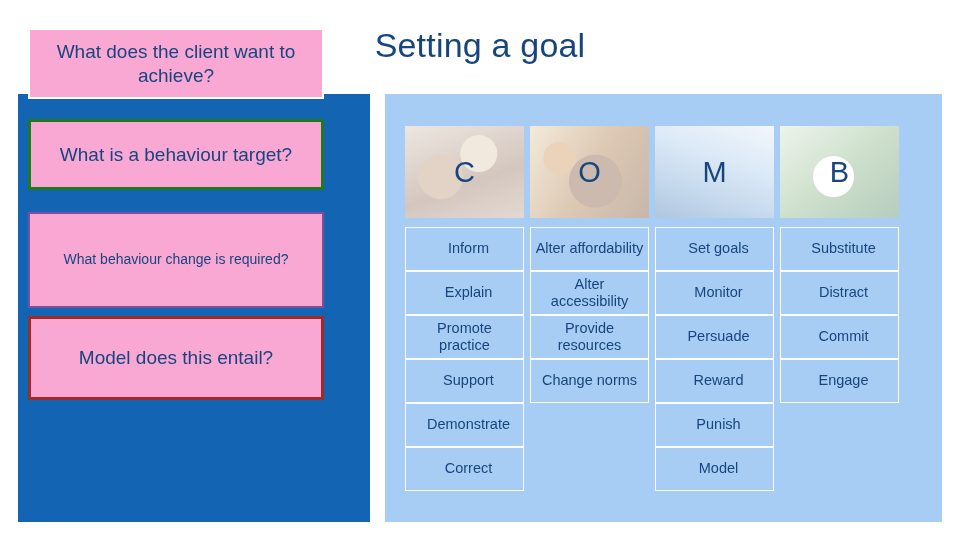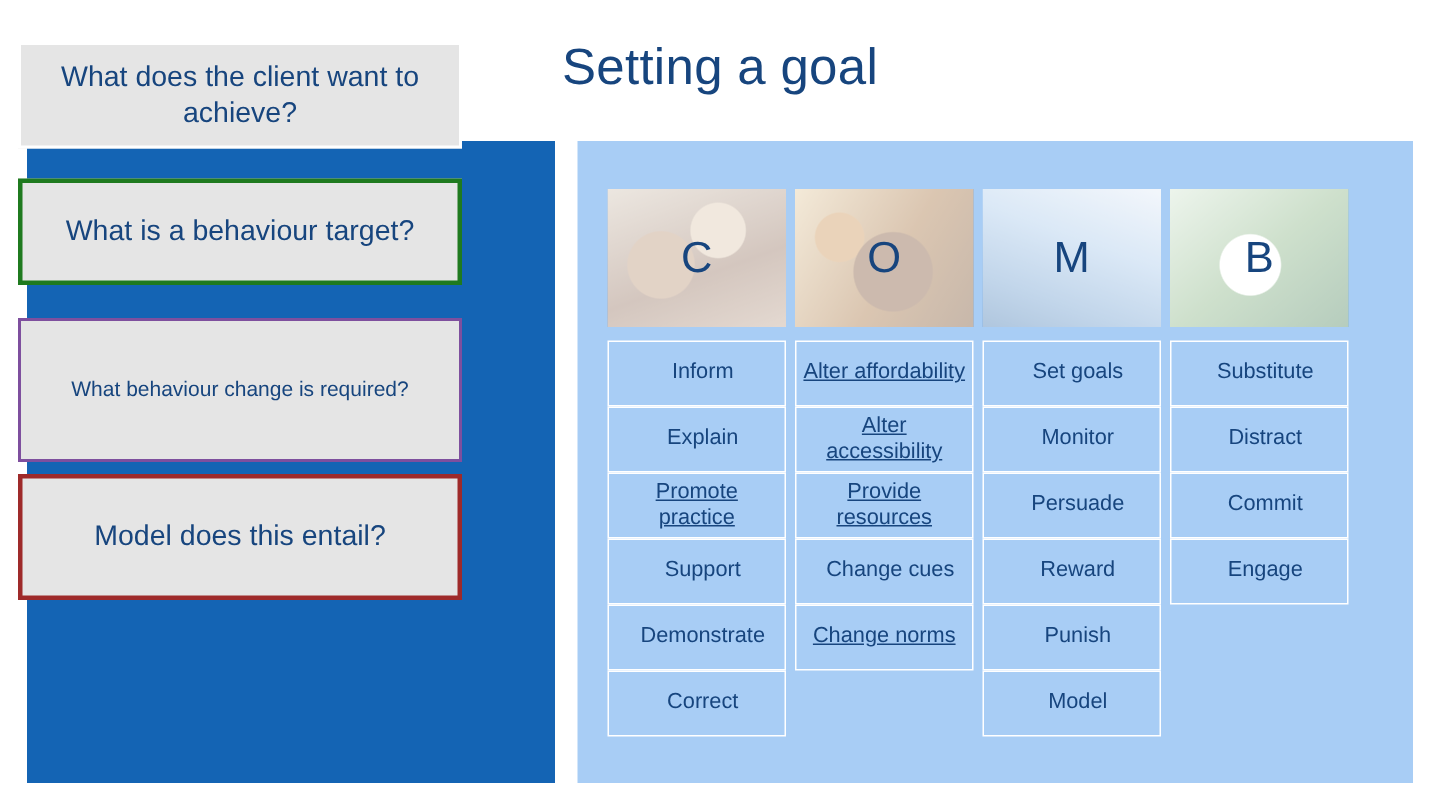--- a/index.html
+++ b/index.html
@@ -29,23 +29,23 @@
   .left-panel {
     position: absolute;
     left: 18px;
     top: 94px;
     width: 352px;
     height: 428px;
     background: #1464b4;
   }
   .q-box {
     position: absolute;
-    left: 12px;
+    left: 28px;
     width: 296px;
-    background: #e5e5e5;
+    background: #f9a8d4;
     box-sizing: border-box;
     display: flex;
     align-items: center;
     justify-content: center;
     text-align: center;
     line-height: 1.25;
   }
   .q1 {
     top: 28px;
     height: 71px;
@@ -150,21 +150,21 @@
     color: #17457e;
     font-size: 14.5px;
     text-align: center;
     line-height: 1.2;
     padding: 6px 4px;
     display: flex;
     align-items: center;
     justify-content: center;
   }
   .cell.h1 { height: 44px; padding-left: 12px; }
-  .cell.h2 { height: 44px; text-decoration: underline; }
+  .cell.h2 { height: 44px; }
 </style>
 </head>
 <body>
 
 <div class="slide-title">Setting a goal</div>
 
 <div class="left-panel"></div>
 
 <div class="q-box q1">
   <span>What does the client want to achieve?</span>
@@ -199,21 +199,20 @@
 
   <div class="col">
     <div class="col-header">
       <div class="hdr-img img-o"></div>
       <div class="hdr-wash"></div>
       <span class="letter">O</span>
     </div>
     <div class="cell h2">Alter affordability</div>
     <div class="cell h2">Alter accessibility</div>
     <div class="cell h2">Provide resources</div>
-    <div class="cell h1">Change cues</div>
     <div class="cell h2">Change norms</div>
   </div>
 
   <div class="col">
     <div class="col-header">
       <div class="hdr-img img-m"></div>
       <div class="hdr-wash"></div>
       <span class="letter">M</span>
     </div>
     <div class="cell h1">Set goals</div>

